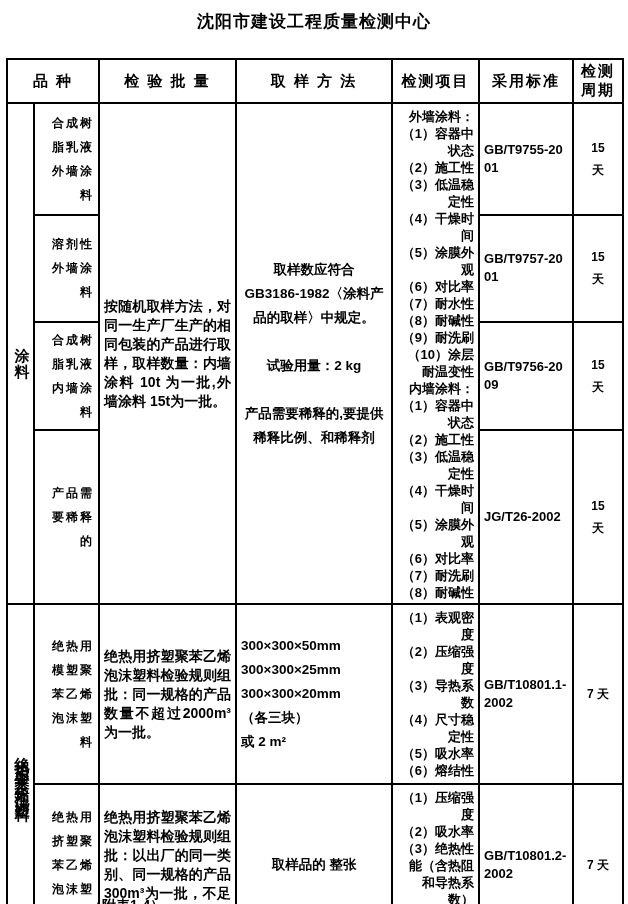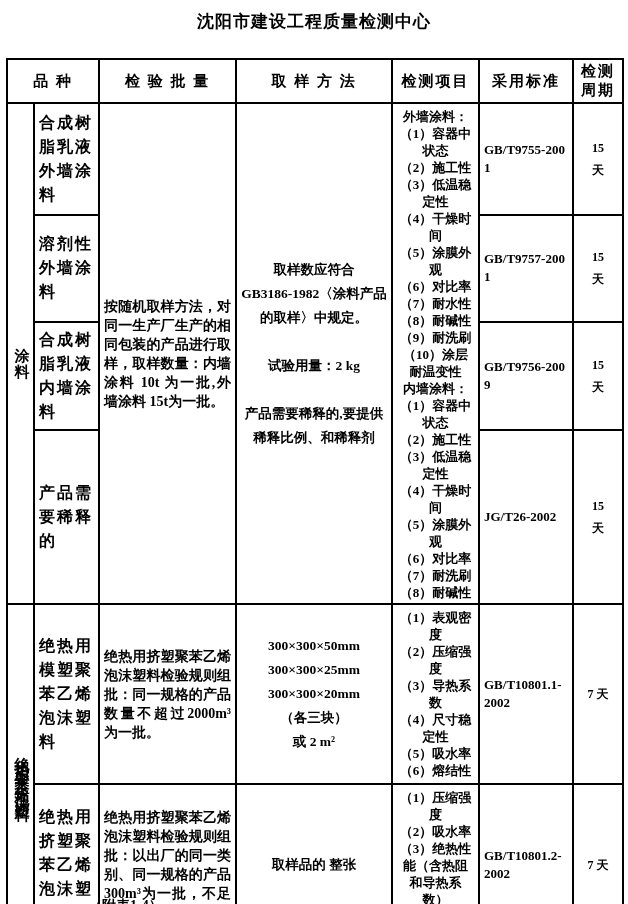--- a/index.html
+++ b/index.html
@@ -3,21 +3,21 @@
 <meta charset="utf-8">
 <style>
   html, body { margin: 0; padding: 0; background: #ffffff; }
   .page {
     position: relative;
     width: 628px;
     height: 904px;
     overflow: hidden;
     background: #ffffff;
     color: #000;
-    font-family: Liberation Serif, serif;
+    font-family: Liberation Sans, sans-serif;
     font-weight: bold;
   }
   .doc-title {
     position: absolute;
     top: 10px;
     left: 0;
     width: 628px;
     text-align: center;
     font-size: 17px;
     line-height: 23px;
@@ -53,47 +53,47 @@
   }
   .cell-sampling {
     font-size: 13.5px;
     line-height: 24px;
     text-align: center;
     white-space: pre-line;
   }
   .cell-sampling2 {
     font-size: 13.5px;
     line-height: 24px;
-    text-align: center;
+    text-align: left;
     white-space: pre-line;
   }
   .cell-items {
     font-size: 13px;
     line-height: 17px;
-    text-align: center;
+    text-align: right;
     vertical-align: top;
     white-space: pre-line;
     padding-top: 4px;
   }
   .cell-standard {
     font-size: 13px;
     line-height: 18px;
     text-align: left;
     word-break: break-all;
   }
   .cell-period {
     font-size: 12px;
     line-height: 22px;
     text-align: center;
     white-space: pre-line;
   }
   .cell-subtype {
-    font-size: 16px;
+    font-size: 12px;
     line-height: 24px;
-    text-align: left;
+    text-align: right;
     letter-spacing: 2px;
   }
   .cell-category { text-align: center; }
   .vert {
     display: inline-block;
     writing-mode: vertical-rl;
     text-orientation: upright;
     font-size: 15px;
   }
   .vert.sp-wide { letter-spacing: 16px; }

